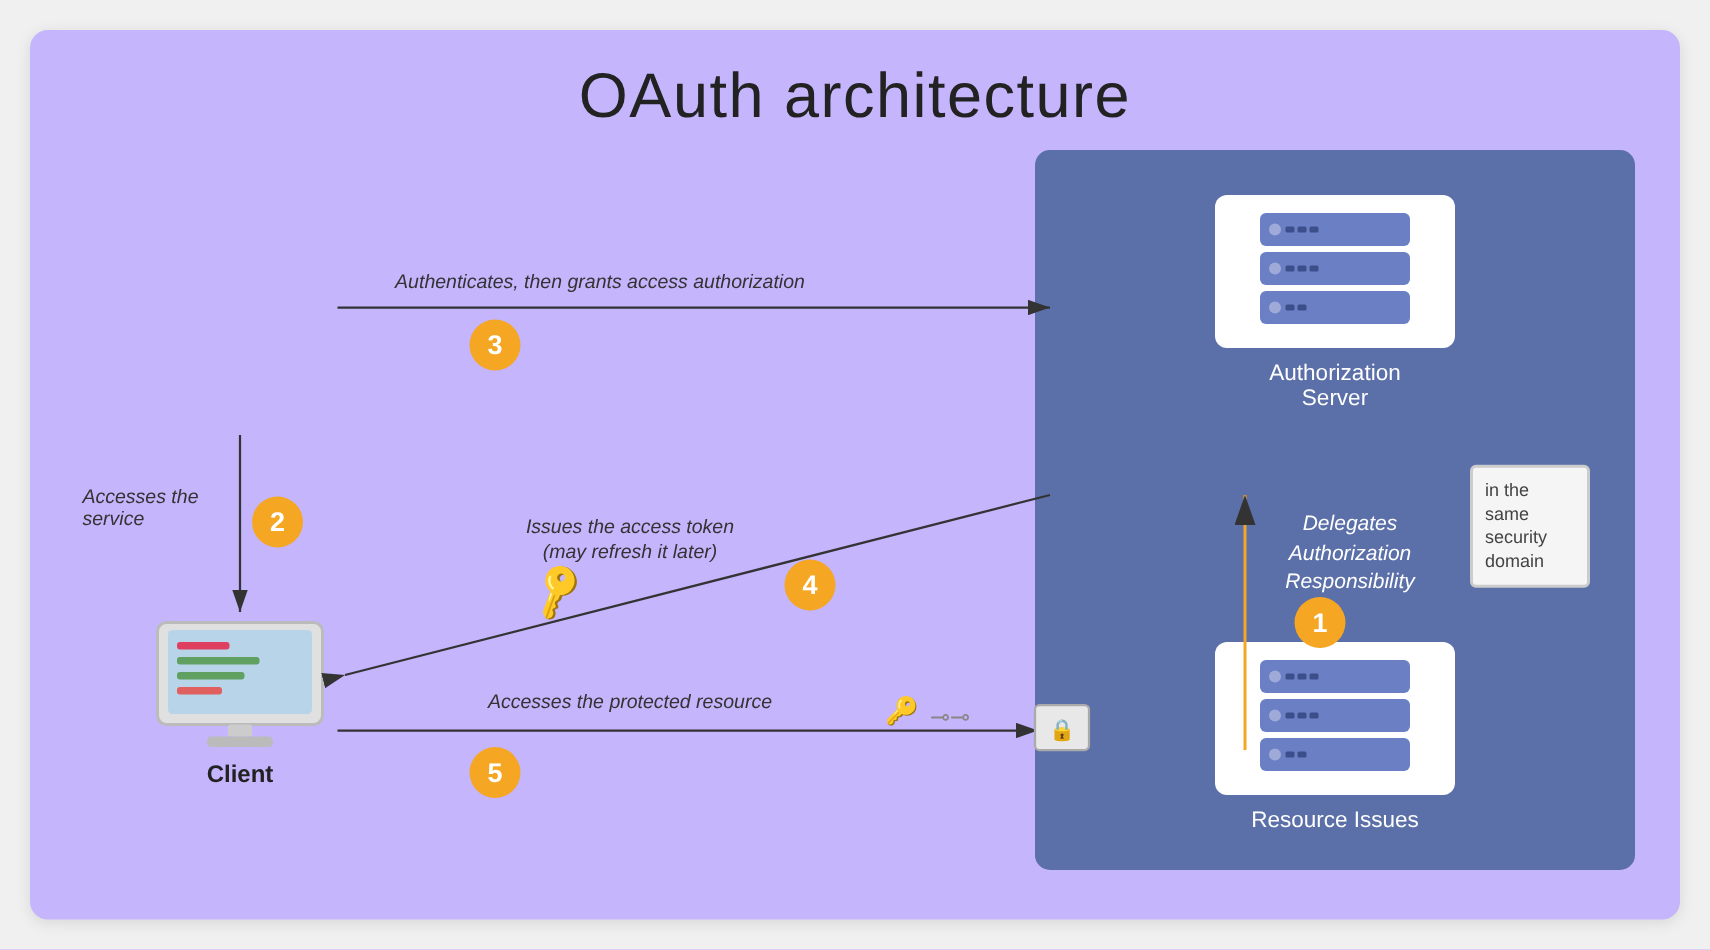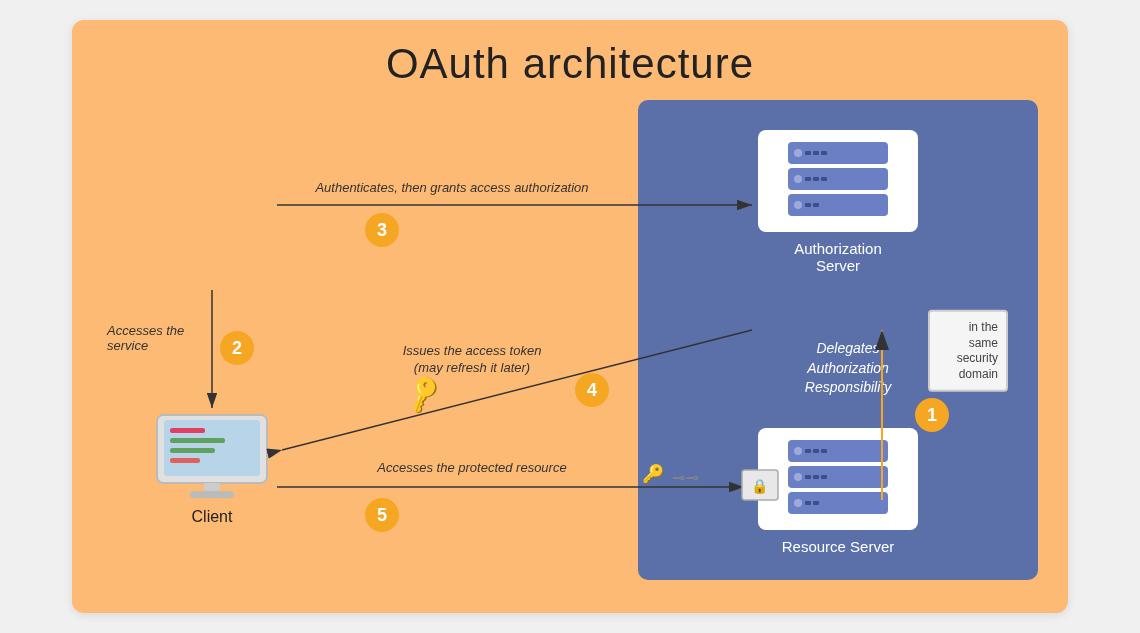--- a/index.html
+++ b/index.html
@@ -6,24 +6,24 @@
     body {
       width: 1140px;
       height: 633px;
       background: #f0f0f0;
       font-family: 'Arial', sans-serif;
       overflow: hidden;
       position: relative;
     }
 
     .main-container {
-      width: 996px;
+      width: 1100px;
       height: 593px;
       margin: 20px auto;
-      background: #fdba74;
+      background: #c4b5fd;
       border-radius: 12px;
       position: relative;
       box-shadow: 0 2px 10px rgba(0,0,0,0.1);
     }
 
     .title {
       text-align: center;
       font-size: 42px;
       font-weight: 400;
       padding: 20px 0 10px;
@@ -141,21 +141,21 @@
       position: absolute;
       right: 10px;
       top: 50%;
       transform: translateY(-50%);
       border: 2px solid #ccc;
       background: #f5f5f5;
       border-radius: 4px;
       padding: 8px;
       width: 80px;
       font-size: 12px;
-      text-align: right;
+      text-align: left;
       color: #444;
       line-height: 1.3;
     }
 
     
     .resource-owner {
       position: absolute;
       left: 80px;
       top: 100px;
       display: flex;
@@ -189,21 +189,21 @@
       width: 140px;
     }
 
     .monitor-icon {
       width: 120px;
       height: 90px;
     }
 
     .client-label {
       font-size: 16px;
-      font-weight: 400;
+      font-weight: 700;
       color: #222;
       margin-top: 8px;
     }
 
     svg.arrows {
       position: absolute;
       left: 0;
       top: 0;
       width: 100%;
       height: 100%;
@@ -270,21 +270,21 @@
               </div>
           </div>
           <div class="server-unit">
             <div class="server-dots">
                 <div class="server-dot"></div>
                 <div class="server-dot"></div>
               </div>
           </div>
         </div>
       </div>
-      <div class="server-label">Resource Server</div>
+      <div class="server-label">Resource Issues</div>
     </div>
 
   </div>
 
 
   <div class="client-container">
     <svg class="monitor-icon" viewBox="0 0 120 90">
 
       <rect x="5" y="5" width="110" height="68" rx="6" fill="#e0e0e0" stroke="#bbb" stroke-width="2"></rect>
 

